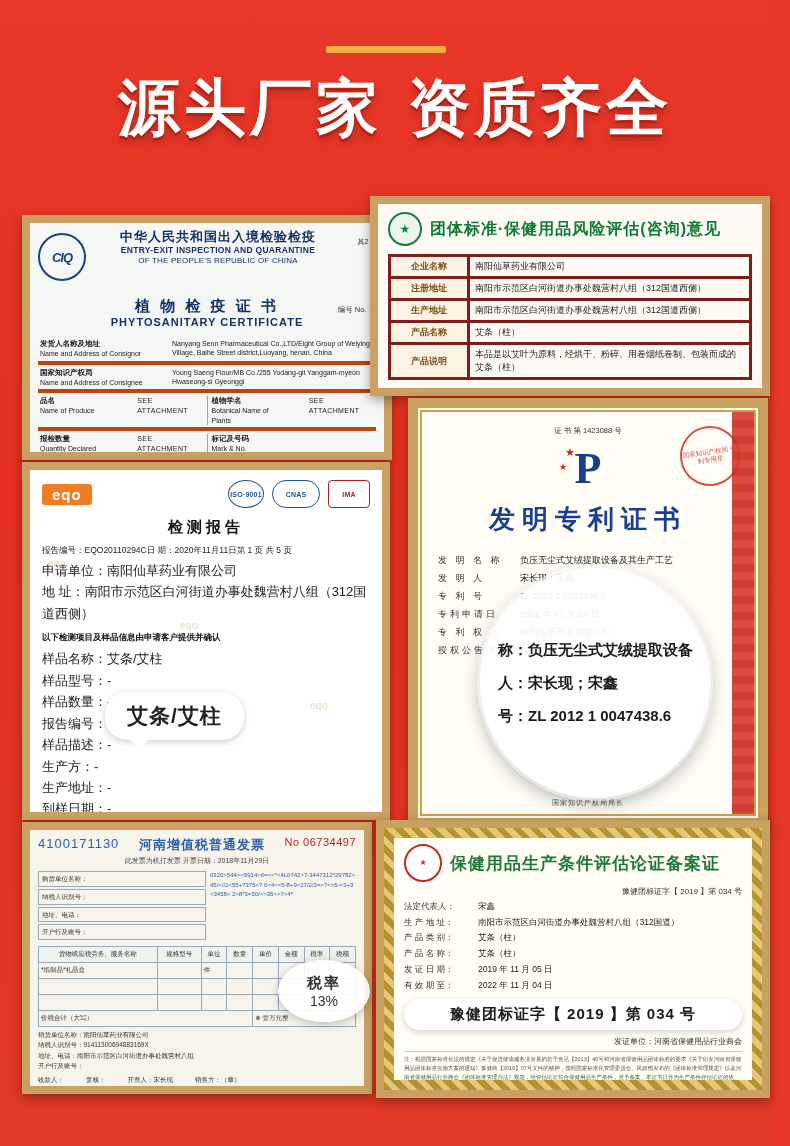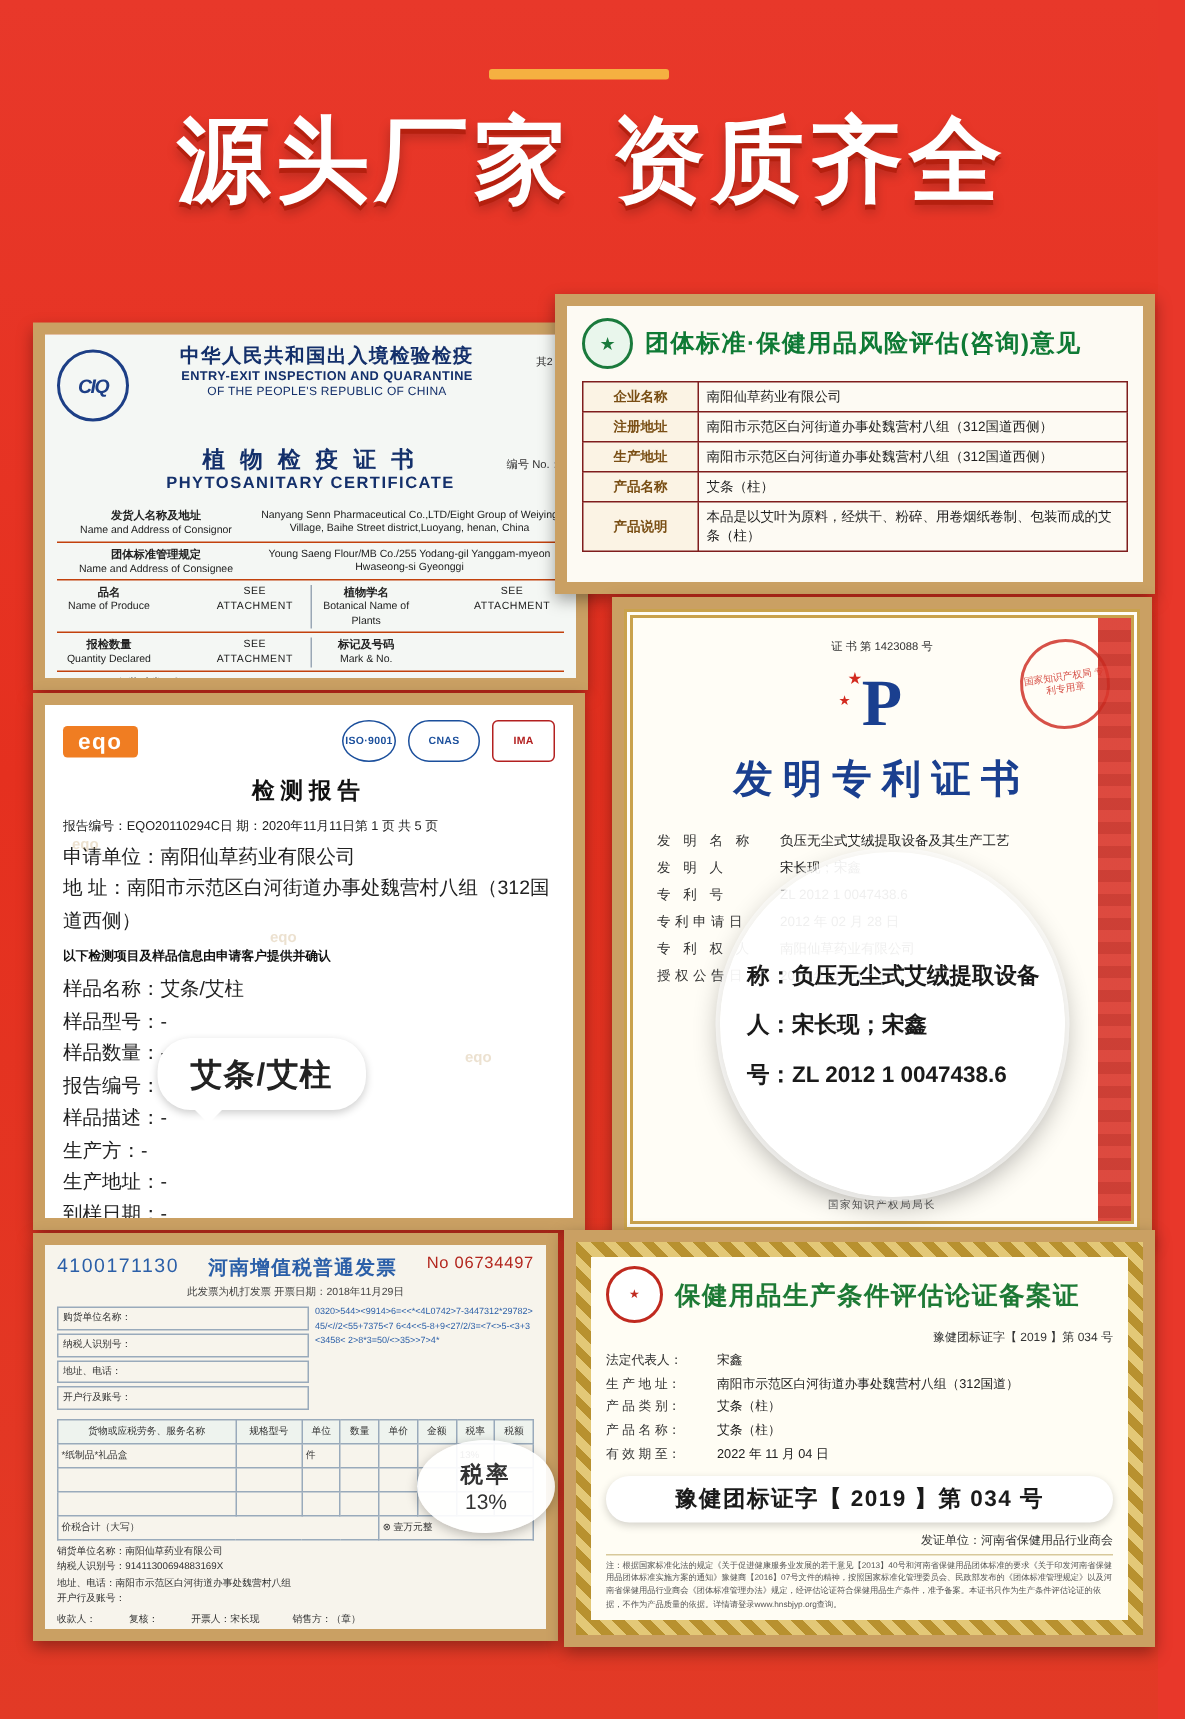--- a/index.html
+++ b/index.html
@@ -60,21 +60,21 @@
   .phy-head{flex:1;text-align:center;line-height:1.25;color:#14306b;}
   .phy-head .l1{font-size:13px;font-weight:bold;letter-spacing:1px;}
   .phy-head .l2{font-size:8.5px;font-weight:bold;letter-spacing:.3px;}
   .phy-head .l3{font-size:8px;letter-spacing:.2px;}
   .phy-right{font-size:7px;color:#2a2a2a;width:26px;text-align:center;line-height:1.5;margin-top:8px;}
   .phy-title{text-align:center;margin-top:6px;color:#14306b;}
   .phy-title .t1{font-size:15px;font-weight:bold;letter-spacing:3px;margin-top:16px;}
   .phy-title .t2{font-size:11px;font-weight:bold;letter-spacing:1px;}
   .phy-no{position:absolute;right:10px;top:82px;font-size:7.5px;color:#333;}
   .phy-rows{margin-top:8px;font-size:7px;color:#222;}
-  .phy-row{border-bottom:1px solid #c2410c;padding:3px 2px 2px 2px;display:flex;gap:4px;min-height:13px;text-align:center;}
+  .phy-row{border-bottom:4px solid #c2410c;padding:3px 2px 2px 2px;display:flex;gap:4px;min-height:13px;}
   .phy-row .lbl{width:128px;line-height:1.35;}
   .phy-row .lbl b{display:block;font-size:7.5px;font-weight:bold;}
   .phy-row .val{flex:1;font-size:7px;color:#1a1a1a;line-height:1.35;}
   .phy-row .val.c{padding-left:28px;letter-spacing:.4px;}
   .phy-two{display:flex;}
   .phy-two > div{flex:1;}
   .phy-two .sep{flex:0 0 1px;background:#9aa7b5;}
 
   
   #cert-group{left:370px;top:196px;width:400px;height:200px;}
@@ -82,21 +82,21 @@
   .grp-title{display:flex;align-items:center;gap:8px;}
   .grp-emblem{
     width:30px;height:30px;border-radius:50%;
     border:2px solid #1a7a3c;background:#e9f6ec;flex:0 0 auto;
     display:flex;align-items:center;justify-content:center;color:#1a7a3c;font-size:12px;
   }
   .grp-title h2{
     margin:0;font-size:16px;color:#0f7a35;font-weight:bold;letter-spacing:1px;
   }
   .grp-table{margin-top:8px;width:100%;border-collapse:collapse;font-size:9px;color:#222;}
-  .grp-table td{border:1px solid #7f1d1d;padding:3px 5px;line-height:1.45;}
+  .grp-table td{border:3px solid #7f1d1d;padding:3px 5px;line-height:1.45;}
   .grp-table td.k{width:66px;background:#fbf3e4;text-align:center;color:#7a4f15;font-weight:bold;}
 
   
   #cert-report{left:22px;top:462px;width:368px;height:358px;}
   #cert-report .inner{background:#ffffff;padding:10px 12px;}
   .rep-logos{display:flex;align-items:center;justify-content:space-between;}
   .eqo{
     background:#f07d22;color:#fff;font-size:15px;font-weight:bold;
     padding:2px 10px;border-radius:3px;letter-spacing:1px;
   }
@@ -255,21 +255,21 @@
         <div class="t2">PHYTOSANITARY CERTIFICATE</div>
       </div>
       <div class="phy-no"><span>编号 No.：</span></div>
 
       <div class="phy-rows">
         <div class="phy-row">
           <div class="lbl"><b>发货人名称及地址</b><span>Name and Address of Consignor</span></div>
           <div class="val">Nanyang Senn Pharmaceutical Co.,LTD/Eight Group of Weiying Village, Baihe Street district,Luoyang, henan, China</div>
         </div>
         <div class="phy-row">
-          <div class="lbl"><b>团体标准管理规定</b><span>Name and Address of Consignee</span></div>
+          <div class="lbl"><b>国家知识产权局</b><span>Name and Address of Consignee</span></div>
           <div class="val">Young Saeng Flour/MB Co./255 Yodang-gil  Yanggam-myeon  Hwaseong-si  Gyeonggi</div>
         </div>
         <div class="phy-row phy-two">
           <div>
             <div class="lbl" style="width:auto"><b>品名</b><span>Name of Produce</span></div>
           </div>
           <div class="val c">SEE ATTACHMENT</div>
           <div class="sep"></div>
           <div>
             <div class="lbl" style="width:auto"><b>植物学名</b><span>Botanical Name of Plants</span></div>
@@ -546,20 +546,24 @@
           </div>
         <div class="r">
             <div class="k">产 品 类 别：</div>
             <div class="v">艾条（柱）</div>
           </div>
         <div class="r">
             <div class="k">产 品 名 称：</div>
             <div class="v">艾条（柱）</div>
           </div>
         <div class="r">
+            <div class="k">发 证 日 期：</div>
+            <div class="v">2019 年 11 月 05 日</div>
+          </div>
+        <div class="r">
             <div class="k">有 效 期 至：</div>
             <div class="v">2022 年 11 月 04 日</div>
           </div>
       </div>
       <div class="fil-big">豫健团标证字【 2019 】第 034 号</div>
       <div class="fil-issuer">发证单位：河南省保健用品行业商会</div>
       <div class="fil-note">注：根据国家标准化法的规定《关于促进健康服务业发展的若干意见【2013】40号和河南省保健用品团体标准的要求《关于印发河南省保健用品团体标准实施方案的通知》豫健商【2016】07号文件的精神，按照国家标准化管理委员会、民政部发布的《团体标准管理规定》以及河南省保健用品行业商会《团体标准管理办法》规定，经评估论证符合保健用品生产条件，准予备案。本证书只作为生产条件评估论证的依据，不作为产品质量的依据。详情请登录www.hnsbjyp.org查询。</div>
     </div>
   </div>
 

